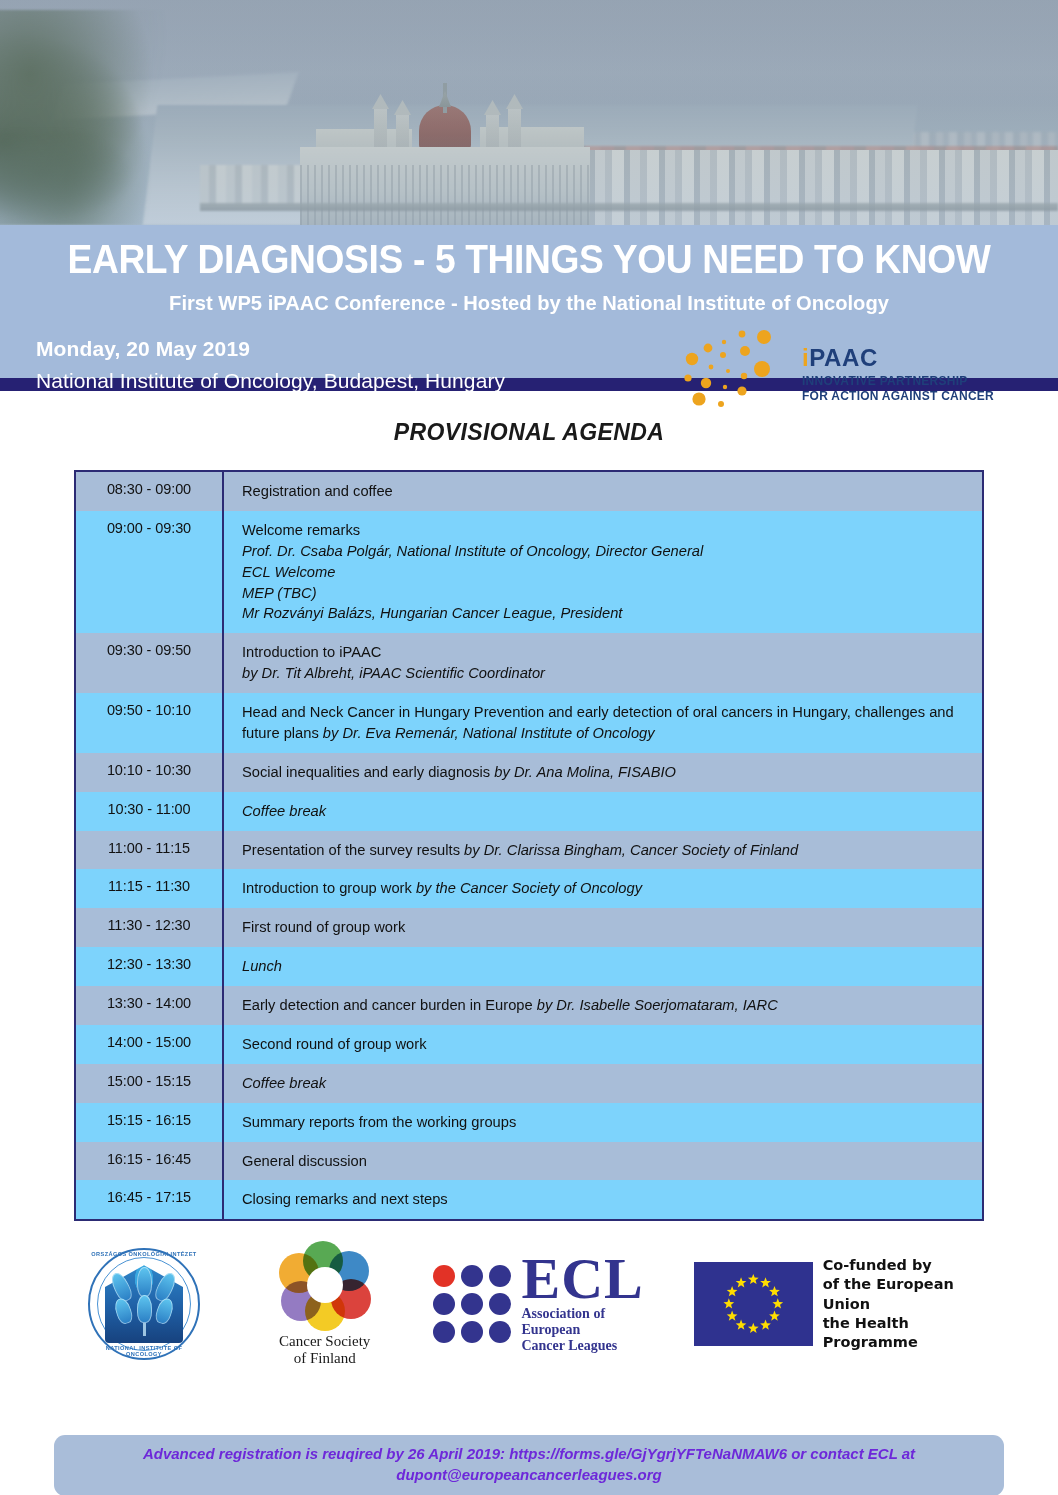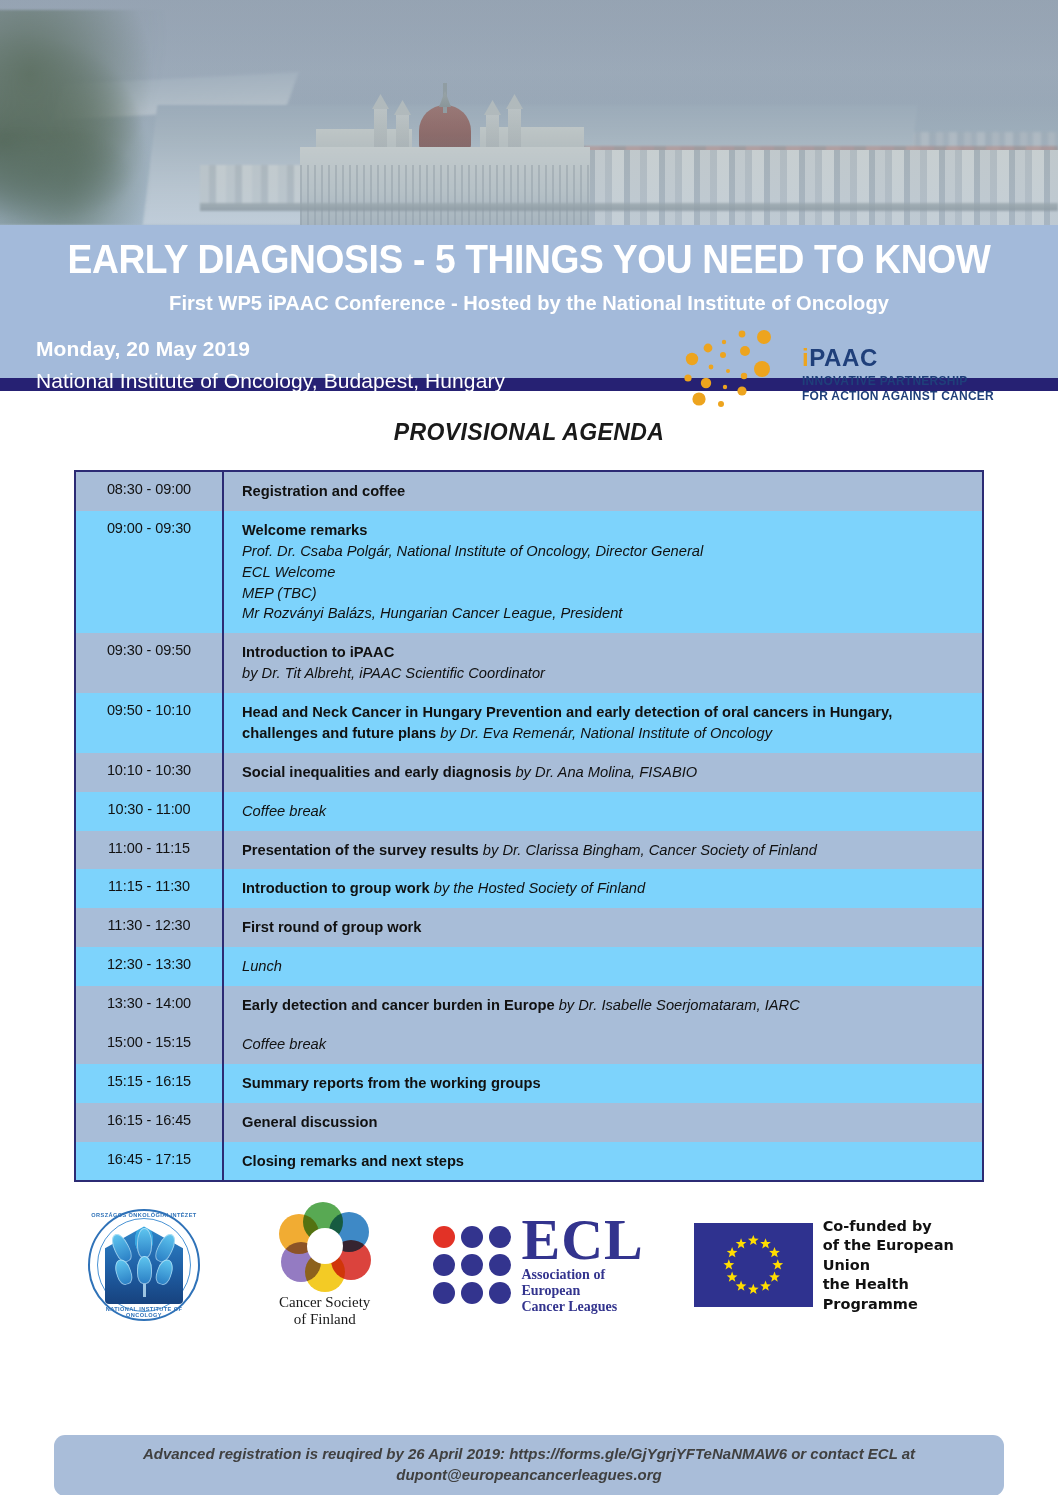--- a/index.html
+++ b/index.html
@@ -254,21 +254,21 @@
     white-space: nowrap;
   }
   td.desc {
     padding: 9px 14px 9px 18px;
     font-size: 14.7px;
     color: #111;
     line-height: 1.42;
   }
   tr.stripe td { background: #a8bdd8; }
   tr.plain  td { background: #7dd3fc; }
-  .b { font-weight: 700; }
+  .b { font-weight: 400; }
   .i { font-style: italic; }
   .lines .i { display: block; }
 
   
   .logo-row {
     position: relative;
     height: 130px;
     margin-top: 18px;
     padding: 0 60px;
     display: flex;
@@ -353,21 +353,21 @@
   
   .reg-bar {
     position: absolute;
     left: 54px;
     top: 1435px;
     width: 950px;
     background: #a9bdd9;
     border-radius: 11px;
     padding: 9px 30px 11px 30px;
     text-align: center;
-    color: #404040;
+    color: #6d28d9;
     font-size: 15px;
     font-weight: 700;
     font-style: italic;
     line-height: 1.38;
   }
 </style>
 </head>
 <body>
 
 <div class="hero">
@@ -469,33 +469,37 @@
         <tr class="plain">
           <td class="time">10:30 - 11:00</td>
           <td class="desc"><span class="i">Coffee break</span></td>
         </tr>
         <tr class="stripe">
           <td class="time">11:00 - 11:15</td>
           <td class="desc"><span class="b">Presentation of the survey results</span><span class="i"> by Dr. Clarissa Bingham, Cancer Society of Finland</span></td>
         </tr>
         <tr class="plain">
           <td class="time">11:15 - 11:30</td>
-          <td class="desc"><span class="b">Introduction to group work</span><span class="i"> by the Hosted Society of Finland</span></td>
+          <td class="desc"><span class="b">Introduction to group work</span><span class="i"> by the Cancer Society of Oncology</span></td>
         </tr>
         <tr class="stripe">
           <td class="time">11:30 - 12:30</td>
           <td class="desc"><span class="b">First round of group work</span></td>
         </tr>
         <tr class="plain">
           <td class="time">12:30 - 13:30</td>
           <td class="desc"><span class="i">Lunch</span></td>
         </tr>
         <tr class="stripe">
           <td class="time">13:30 - 14:00</td>
           <td class="desc"><span class="b">Early detection and cancer burden in Europe</span><span class="i"> by Dr. Isabelle Soerjomataram, IARC</span></td>
+        </tr>
+        <tr class="plain">
+          <td class="time">14:00 - 15:00</td>
+          <td class="desc"><span class="b">Second round of group work</span></td>
         </tr>
         <tr class="stripe">
           <td class="time">15:00 - 15:15</td>
           <td class="desc"><span class="i">Coffee break</span></td>
         </tr>
         <tr class="plain">
           <td class="time">15:15 - 16:15</td>
           <td class="desc"><span class="b">Summary reports from the working groups</span></td>
         </tr>
         <tr class="stripe">

